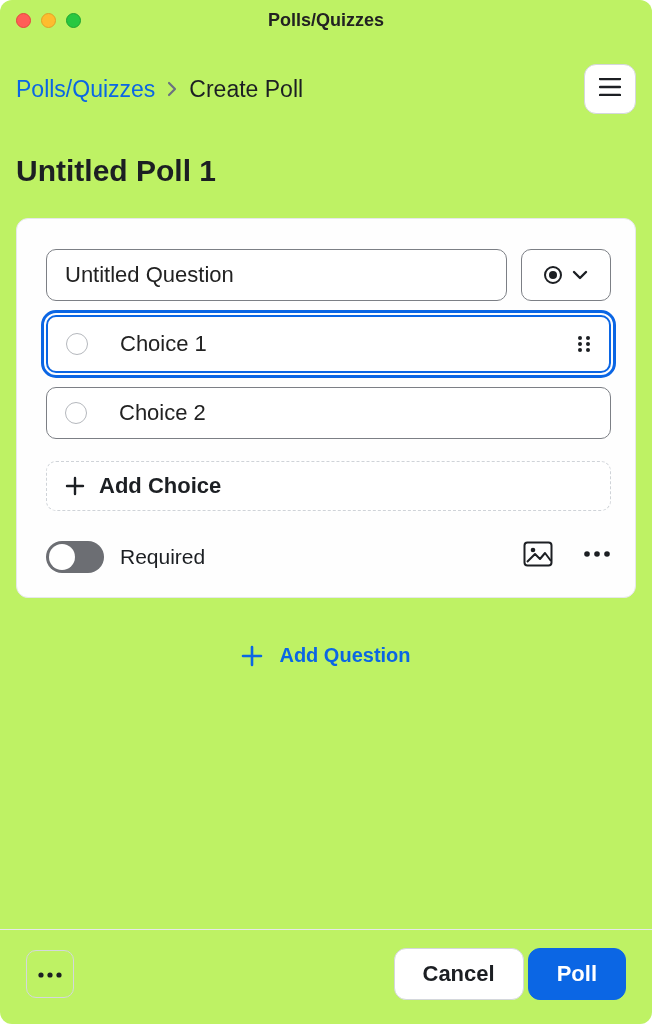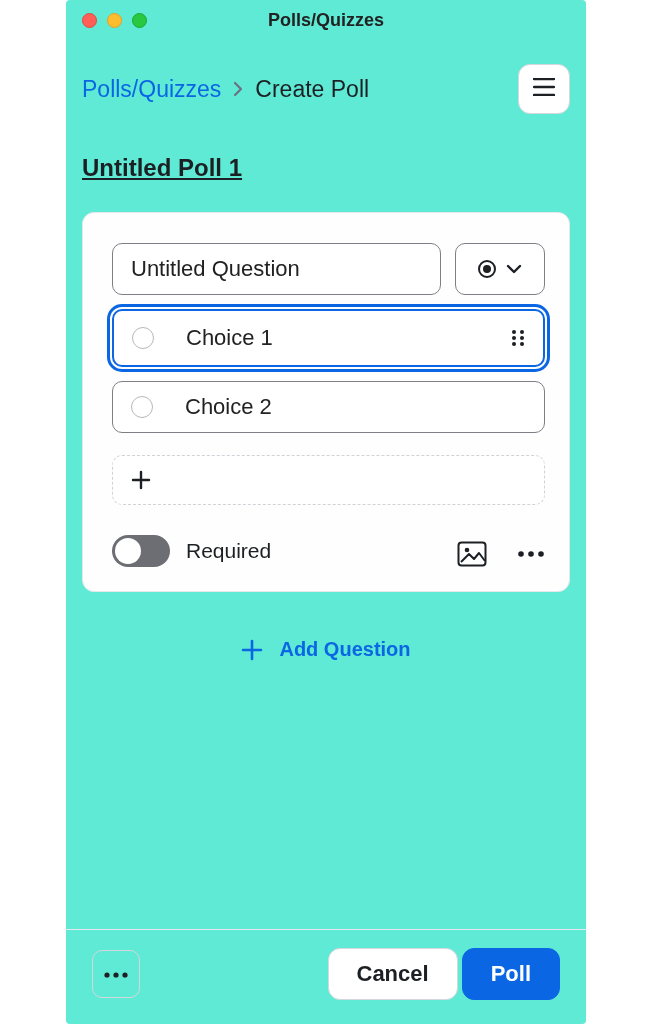--- a/index.html
+++ b/index.html
@@ -4,25 +4,25 @@
 <style>
   * { box-sizing: border-box; }
   html, body {
     margin: 0;
     padding: 0;
     font-family: -apple-system, BlinkMacSystemFont, "Segoe UI", Helvetica, Arial, sans-serif;
     color: #1c1f23;
     background: #fff;
   }
   .window {
-    width: 520px;
+    width: 652px;
     height: 1024px;
     margin: 0 auto;
-    background: #5eead4;
-    border-radius: 4px;
+    background: #bef264;
+    border-radius: 12px;
     display: flex;
     flex-direction: column;
     overflow: hidden;
     position: relative;
   }
   
   .titlebar {
     display: flex;
     align-items: center;
     height: 40px;
@@ -72,24 +72,23 @@
     border: 1px solid #d4d7dc;
     border-radius: 12px;
     background: #fff;
     display: flex;
     align-items: center;
     justify-content: center;
   }
 
   
   .page-title {
-    font-size: 24px;
+    font-size: 30px;
     font-weight: 800;
     padding: 40px 16px 30px 16px;
-    text-decoration: underline;
   }
 
   
   .card {
     margin: 0 16px;
     background: #fefefe;
     border: 1px solid #e6e8eb;
     border-radius: 12px;
     padding: 30px 24px 24px 29px;
   }
@@ -182,21 +181,21 @@
     font-weight: 700;
     color: #1c1f23;
     background: #fff;
   }
   .plus-icon svg { display: block; }
 
   .toggles {
     margin-top: 30px;
     display: flex;
     gap: 14px;
-    align-items: flex-end;
+    align-items: flex-start;
   }
   .toggle-list {
     flex: 1;
     display: flex;
     flex-direction: column;
     gap: 12px;
   }
   .toggle-row {
     display: flex;
     align-items: center;
@@ -359,20 +358,21 @@
       <span class="radio-empty"></span>
       <span>Choice 2</span>
     </div>
 
     <div class="add-choice">
       <span class="plus-icon">
         <svg width="20" height="20" viewBox="0 0 20 20">
             <path d="M10 2 V18 M2 10 H18" stroke="#1c1f23" stroke-width="2.4" stroke-linecap="round"></path>
           </svg>
       </span>
+      <span>Add Choice</span>
     </div>
 
     <div class="toggles">
       <div class="toggle-list">
         <div class="toggle-row">
           <div class="toggle"></div>
           <span>Required</span>
         </div>
       </div>
       <div class="card-actions">

